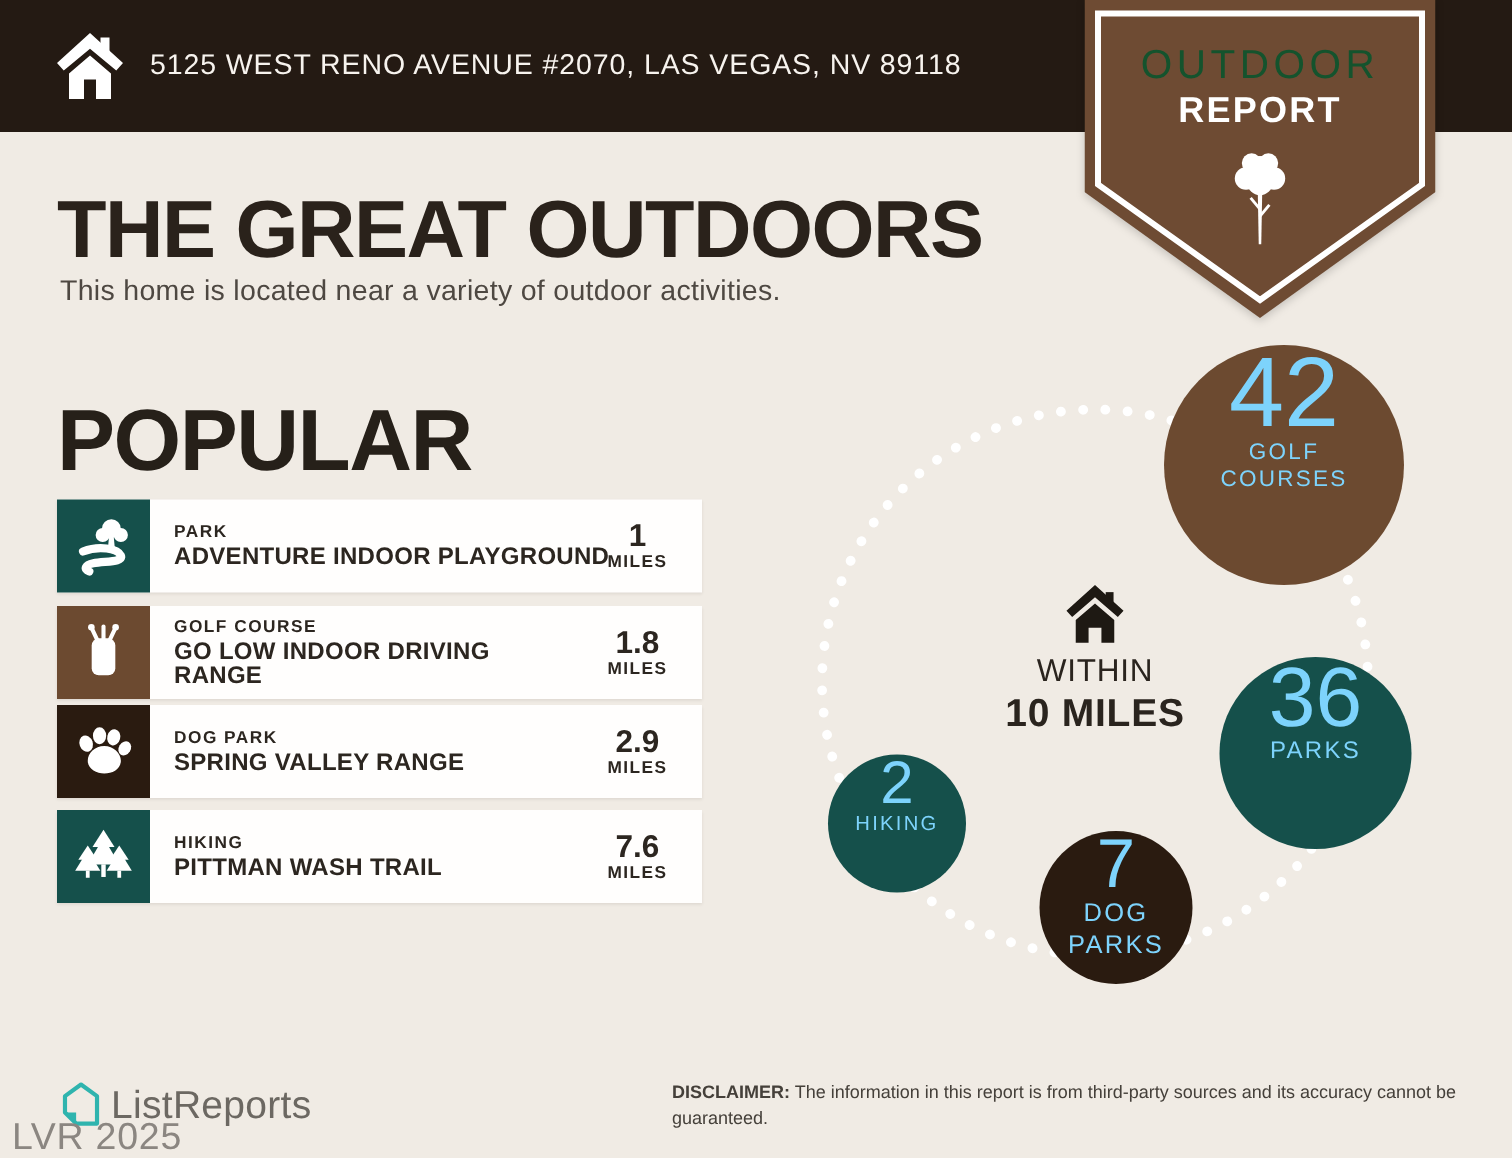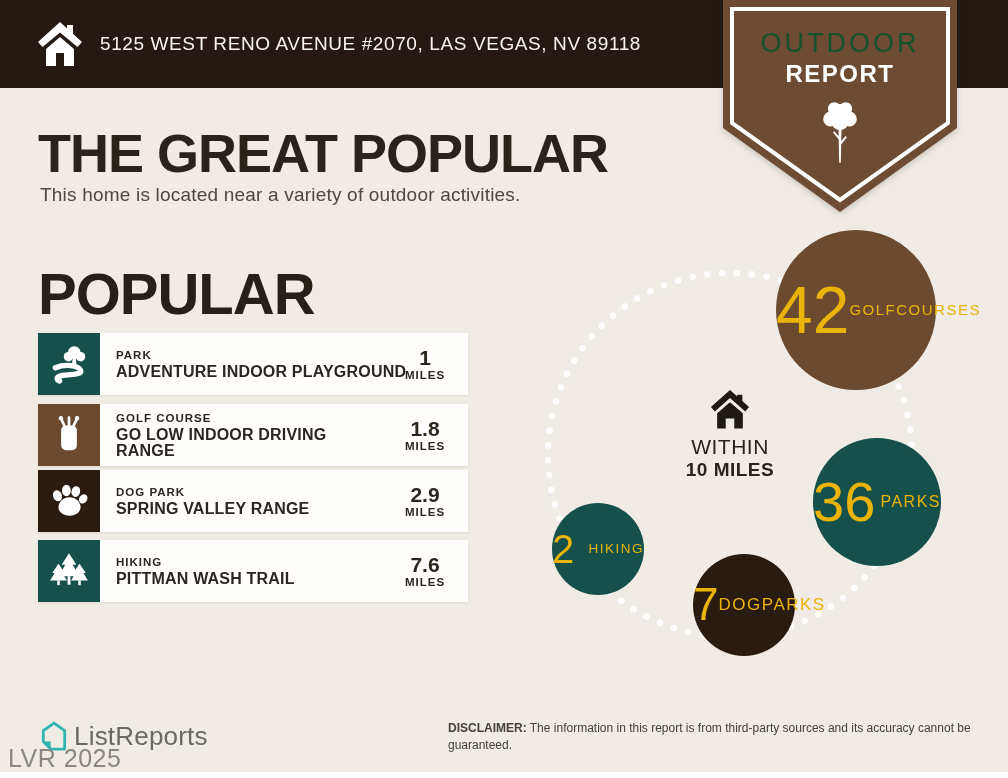--- a/index.html
+++ b/index.html
@@ -37,40 +37,40 @@
   .card-body { position:absolute; left:78px; top:0; height:100%; display:flex; flex-direction:column; justify-content:center; }
   .card-category { font-size:11.5px; font-weight:bold; letter-spacing:1px; color:#2c2620; }
   .card-name { font-size:16px; font-weight:bold; color:#2c2620; letter-spacing:0.2px; line-height:16px; margin-top:3px; white-space:pre-line; }
   .card-distance { position:absolute; right:6px; top:0; height:100%; width:74px; display:flex; flex-direction:column; align-items:center; justify-content:center; }
   .card-distance .num { font-size:21px; font-weight:bold; color:#2c2620; line-height:21px; }
   .card-distance .unit { font-size:11.5px; font-weight:bold; letter-spacing:1px; color:#2c2620; margin-top:1px; }
   #card-0 { top:333px; } #card-1 { top:404px;padding-left:34px; } #card-2 { top:470px; } #card-3 { top:540px; }
 
   
   .dotted-ring { position:absolute; left:541px; top:266px; width:378px; height:378px; z-index:1; }
-  .stat-circle { position:absolute; border-radius:50%; color:#eab308; display:flex; flex-direction:row; align-items:center; justify-content:space-between; text-align:center; z-index:3; }
+  .stat-circle { position:absolute; border-radius:50%; color:#7dd3fc; display:flex; flex-direction:column; align-items:center; justify-content:flex-start; text-align:center; z-index:3; }
   .stat-circle .value { font-weight:400; line-height:0.95; }
   .stat-circle .lbl { letter-spacing:1.5px; line-height:1.25; }
   #stat-golf   { left:776px; top:230px; width:160px; height:160px; }
   #stat-golf .value { font-size:66px; }
   #stat-golf .lbl { font-size:15px; }
   #stat-parks  { left:813px; top:438px; width:128px; height:128px; }
   #stat-parks .value { font-size:56px; }
   #stat-parks .lbl { font-size:16px; }
   #stat-dog    { left:693px; top:554px; width:102px; height:102px; }
   #stat-dog .value { font-size:46px; }
   #stat-dog .lbl { font-size:17px; }
   #stat-hiking { left:552px; top:503px; width:92px; height:92px; }
   #stat-hiking .value { font-size:40px; }
   #stat-hiking .lbl { font-size:13.5px; }
 
   .within { position:absolute; left:655px; top:390px; width:150px; text-align:center; z-index:2; }
   .within-home-icon { width:42px; height:39px; display:inline-block; }
   .within-line1 { font-size:21px; color:#2a241e; letter-spacing:0.5px; margin-top:2px; }
-  .within-line2 { font-size:19px; font-weight:bold; color:#2a241e; letter-spacing:0.5px; }
+  .within-line2 { font-size:26px; font-weight:bold; color:#2a241e; letter-spacing:0.5px; }
 
   
   .logo { position:absolute; left:41px; top:720px; display:flex; align-items:center;text-align:center; }
   .logo-icon { width:26px; height:33px; margin-right:7px; }
   .logo-text { font-size:26px; color:#6c6862; letter-spacing:0.2px; }
   .disclaimer { position:absolute; left:448px; top:720px; width:525px; font-size:12px; line-height:17px; color:#45403a; }
   .disclaimer b { font-weight:bold; }
   .watermark { position:absolute; left:8px; top:744px; font-size:25px; color:#8b8681; z-index:10; letter-spacing:0.5px; }
   .bottom-strip { position:absolute; left:0; top:772px; width:1008px; height:6px; background:#ffffff; }
 </style>
@@ -105,21 +105,21 @@
         <circle cx="24" cy="10" r="7"></circle>
         <circle cx="36" cy="10" r="7"></circle>
         <circle cx="30" cy="24" r="9"></circle>
         <path d="M28.4,30 L31.6,30 L30.9,68 L29.1,68 Z"></path>
         <path d="M29.6,44 L22.5,35.5 L24.1,34.2 L30.2,41.5 Z"></path>
         <path d="M30.4,49 L37.5,40.5 L35.9,39.2 L29.8,46.5 Z"></path>
       </g>
     </svg>
   </div>
 
-  <div class="title">THE GREAT POPULAR</div>
+  <div class="title">THE GREAT OUTDOORS</div>
   <div class="subtitle">This home is located near a variety of outdoor activities.</div>
 
   <div class="section-heading">POPULAR</div>
 
   <div class="card" id="card-0">
     <div class="card-icon" style="background: rgb(21, 80, 75);">
       <svg viewBox="0 0 40 40">
         <g fill="#ffffff">
           <circle cx="25" cy="9" r="6"></circle>
           <circle cx="31" cy="13" r="4.5"></circle>

